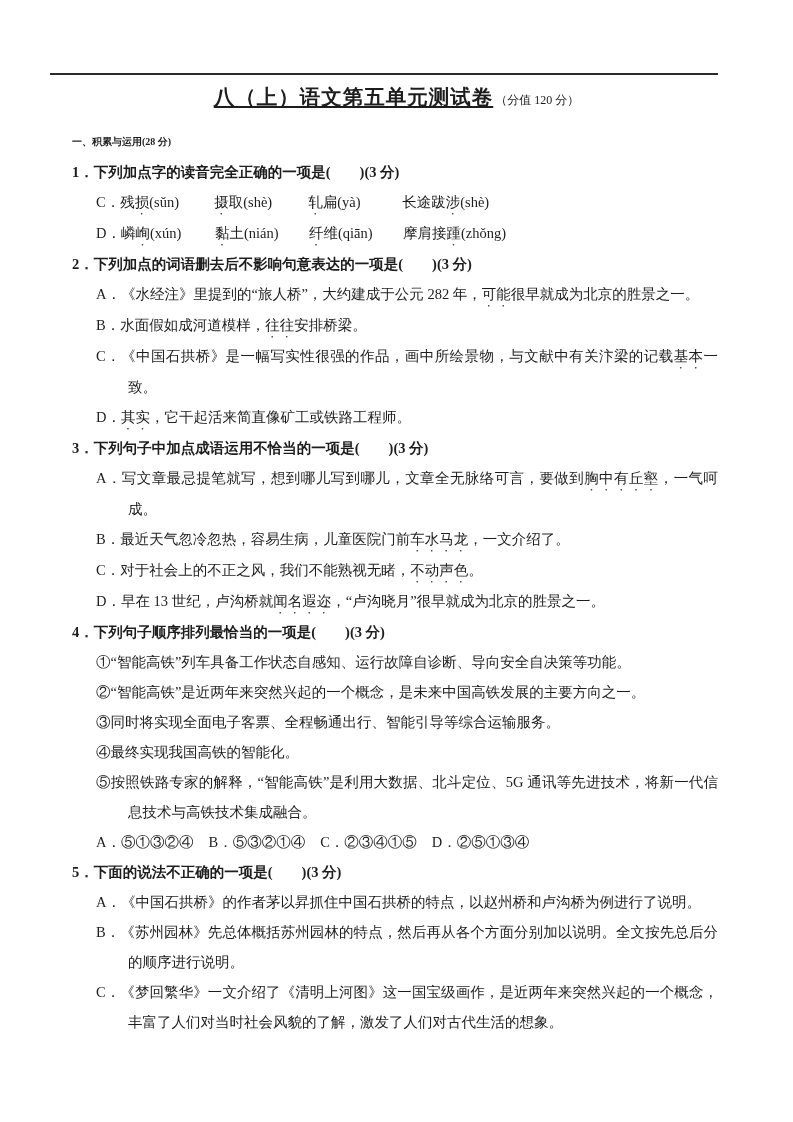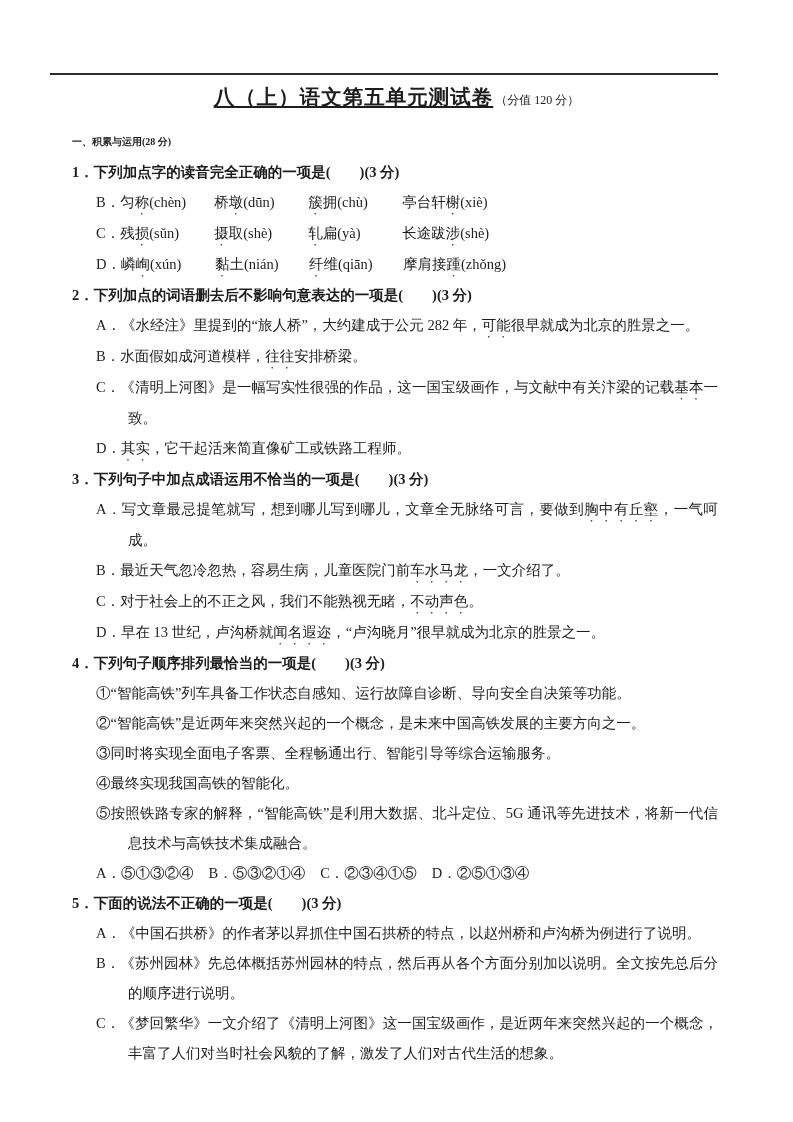--- a/index.html
+++ b/index.html
@@ -84,35 +84,32 @@
 
   <div class="title-row">
     <span class="title-main">八（上）语文第五单元测试卷</span><span class="title-note">（分值 120 分）</span>
   </div>
 
   <div class="section-heading">一、积累与运用(28 分)</div>
 
   <section>
     <p class="stem">1．下列加点字的读音完全正确的一项是(　　)(3 分)</p>
     <div class="q1-row">
-      <span class="q1-label">B．</span><span class="q1-word"><span>匀</span><span class="u-dot">称</span><span>(chèn)</span></span><span class="q1-word"><span>桥</span><span class="u-dot">墩</span><span>(dūn)</span></span><span class="q1-word"><span class="u-dot">簇</span><span>拥(chù)</span></span><span class="q1-word"><span>亭台轩</span><span class="u-dot">榭</span><span>(xiè)</span></span>
-    </div>
-    <div class="q1-row">
       <span class="q1-label">C．</span><span class="q1-word"><span>残</span><span class="u-dot">损</span><span>(sǔn)</span></span><span class="q1-word"><span class="u-dot">摄</span><span>取(shè)</span></span><span class="q1-word"><span class="u-dot">轧</span><span>扁(yà)</span></span><span class="q1-word"><span>长途跋</span><span class="u-dot">涉</span><span>(shè)</span></span>
     </div>
     <div class="q1-row">
       <span class="q1-label">D．</span><span class="q1-word"><span>嶙</span><span class="u-dot">峋</span><span>(xún)</span></span><span class="q1-word"><span class="u-dot">黏</span><span>土(nián)</span></span><span class="q1-word"><span class="u-dot">纤</span><span>维(qiān)</span></span><span class="q1-word"><span>摩肩接</span><span class="u-dot">踵</span><span>(zhǒng)</span></span>
     </div>
   </section>
 
   <section>
     <p class="stem">2．下列加点的词语删去后不影响句意表达的一项是(　　)(3 分)</p>
     <p class="opt"><span>A．《水经注》里提到的“旅人桥”，大约建成于公元 282 年，</span><span class="u-dot">可能</span><span>很早就成为北京的胜景之一。</span></p>
     <p class="opt"><span>B．水面假如成河道模样，</span><span class="u-dot">往往</span><span>安排桥梁。</span></p>
-    <p class="opt"><span>C．《清明上河图》是一幅写实性很强的作品，这一国宝级画作，与文献中有关汴梁的记载</span><span class="u-dot">基本</span><span>一致。</span></p>
+    <p class="opt"><span>C．《中国石拱桥》是一幅写实性很强的作品，画中所绘景物，与文献中有关汴梁的记载</span><span class="u-dot">基本</span><span>一致。</span></p>
     <p class="opt"><span>D．</span><span class="u-dot">其实</span><span>，它干起活来简直像矿工或铁路工程师。</span></p>
   </section>
 
   <section>
     <p class="stem">3．下列句子中加点成语运用不恰当的一项是(　　)(3 分)</p>
     <p class="opt"><span>A．写文章最忌提笔就写，想到哪儿写到哪儿，文章全无脉络可言，要做到</span><span class="u-dot">胸中有丘壑</span><span>，一气呵成。</span></p>
     <p class="opt"><span>B．最近天气忽冷忽热，容易生病，儿童医院门前</span><span class="u-dot">车水马龙</span><span>，一文介绍了。</span></p>
     <p class="opt"><span>C．对于社会上的不正之风，我们不能熟视无睹，</span><span class="u-dot">不动声色</span><span>。</span></p>
     <p class="opt"><span>D．早在 13 世纪，卢沟桥就</span><span class="u-dot">闻名遐迩</span><span>，“卢沟晓月”很早就成为北京的胜景之一。</span></p>
   </section>

